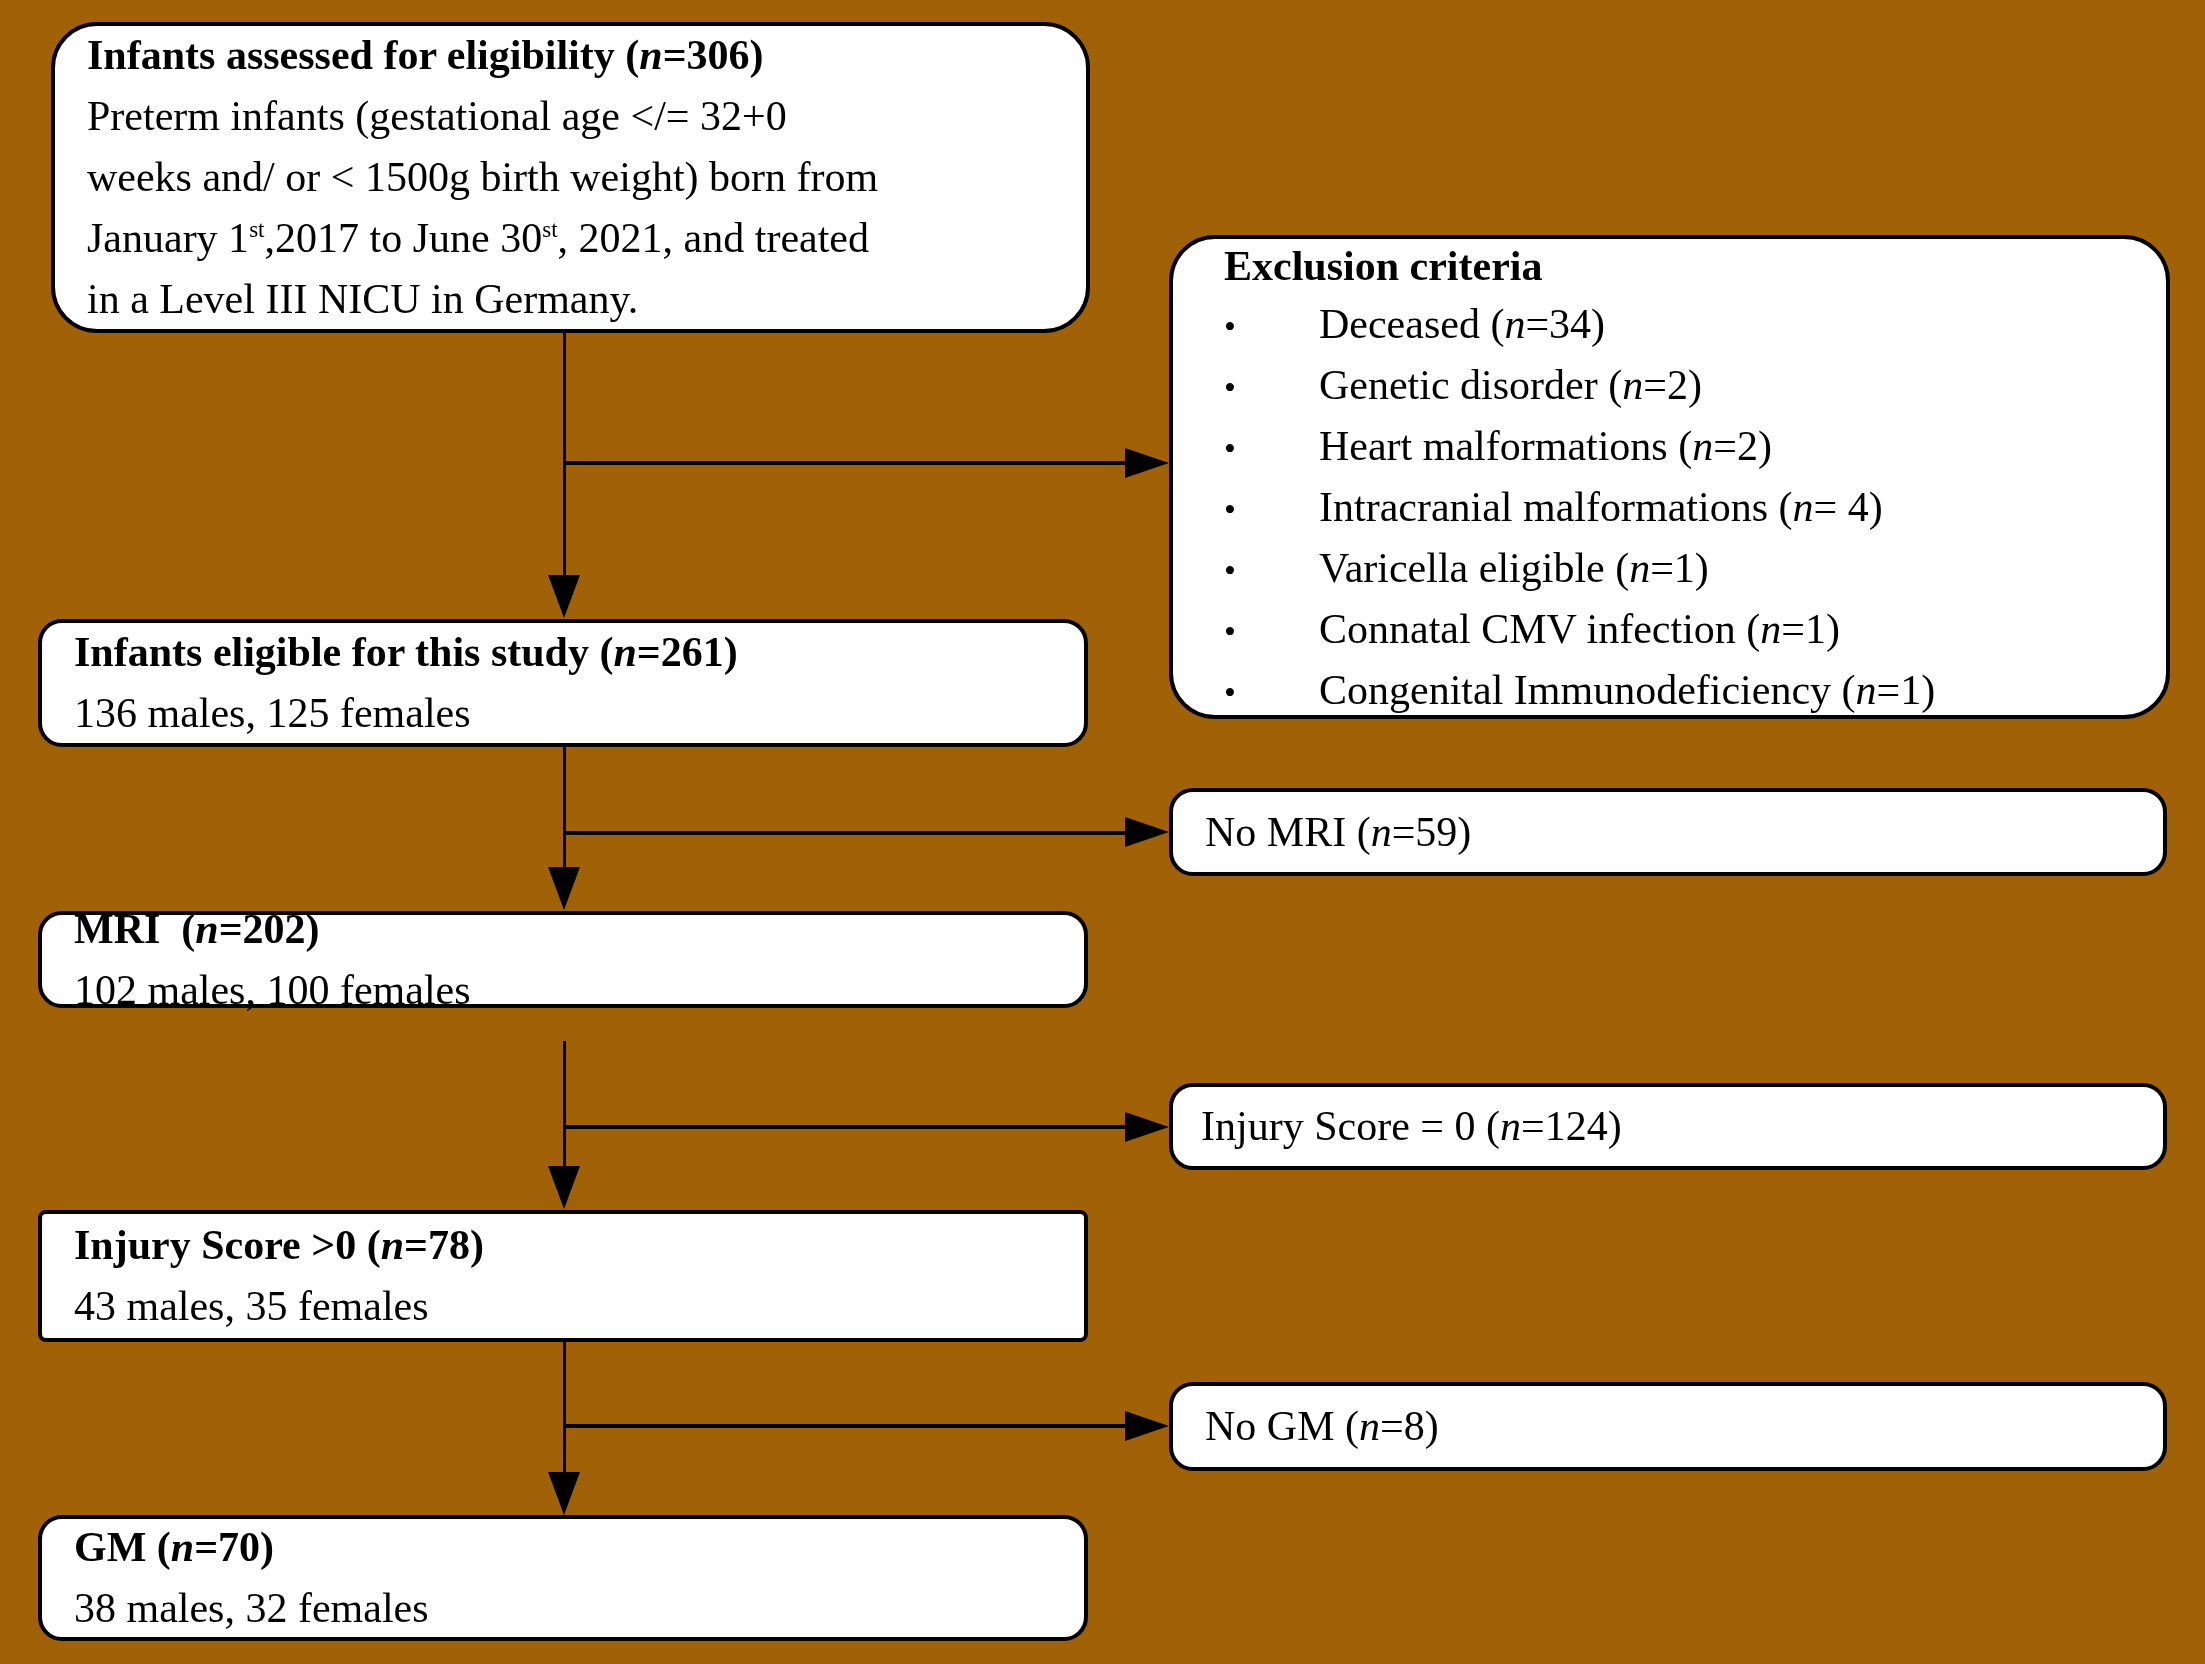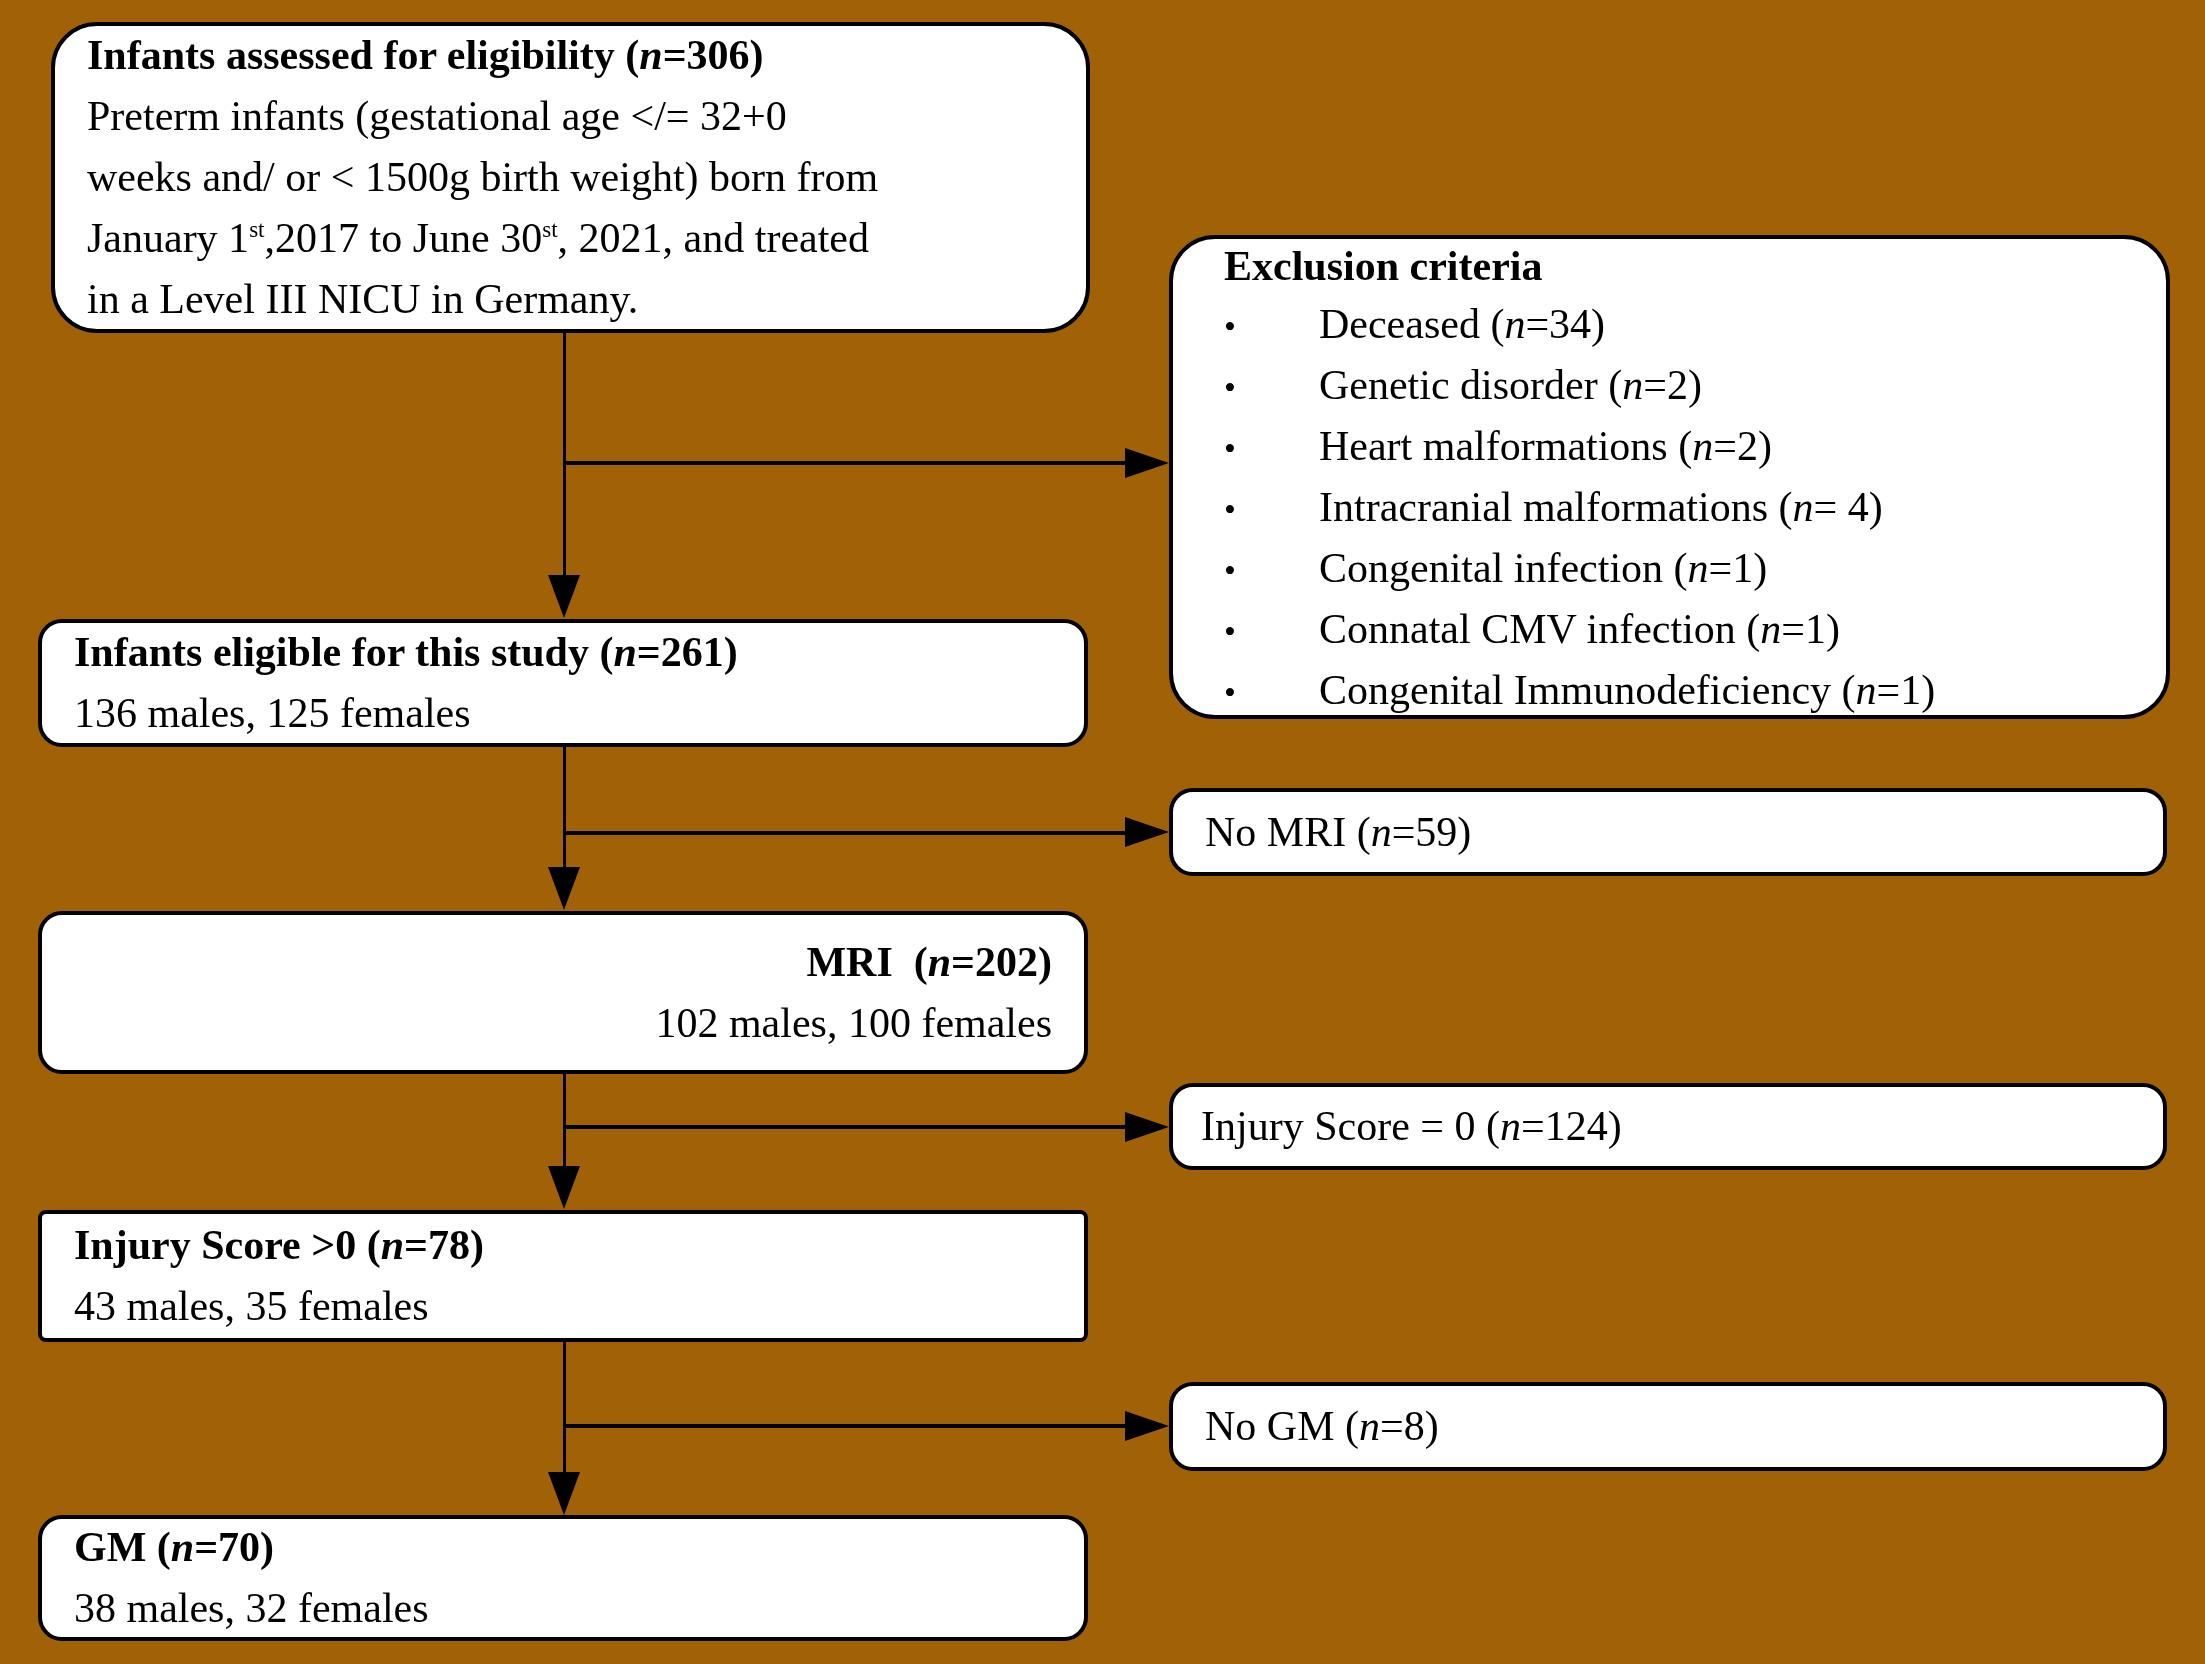--- a/index.html
+++ b/index.html
@@ -98,42 +98,42 @@
     <div class="bullet-row">
       <span class="marker">•</span>
       <span class="itext"><span>Heart malformations (</span><i>n</i><span>=2)</span></span>
     </div>
     <div class="bullet-row">
       <span class="marker">•</span>
       <span class="itext"><span>Intracranial malformations (</span><i>n</i><span>= 4)</span></span>
     </div>
     <div class="bullet-row">
       <span class="marker">•</span>
-      <span class="itext"><span>Congenital infection (</span><i>n</i><span>=1)</span></span>
+      <span class="itext"><span>Varicella eligible (</span><i>n</i><span>=1)</span></span>
     </div>
     <div class="bullet-row">
       <span class="marker">•</span>
       <span class="itext"><span>Connatal CMV infection (</span><i>n</i><span>=1)</span></span>
     </div>
     <div class="bullet-row">
       <span class="marker">•</span>
       <span class="itext"><span>Congenital Immunodeficiency (</span><i>n</i><span>=1)</span></span>
     </div>
   </div>
 
   <div class="box round" style="left:38px;top:619px;width:1050px;height:128px;padding:0 32px;">
     <div class="line bold"><span>Infants eligible for this study (</span><i>n</i><span>=261)</span></div>
     <div class="line">136 males, 125 females</div>
   </div>
 
   <div class="box round" style="left:1169px;top:788px;width:998px;height:88px;padding:0 32px;">
     <div class="line"><span>No MRI (</span><i>n</i><span>=59)</span></div>
   </div>
 
-  <div class="box round" style="left:38px;top:911px;width:1050px;height:163px;padding:1px 32px;align-items:flex-end;">
+  <div class="box round" style="left:38px;top:911px;width:1050px;height:97px;padding:1px 32px;">
     <div class="line bold"><span>MRI  (</span><i>n</i><span>=202)</span></div>
     <div class="line">102 males, 100 females</div>
   </div>
 
   <div class="box round" style="left:1169px;top:1083px;width:998px;height:87px;padding:0 28px;">
     <div class="line"><span>Injury Score = 0 (</span><i>n</i><span>=124)</span></div>
   </div>
 
   <div class="box round" style="left:38px;top:1210px;width:1050px;height:132px;padding:0 32px;border-radius:8px;">
     <div class="line bold"><span>Injury Score &gt;0 (</span><i>n</i><span>=78)</span></div>

